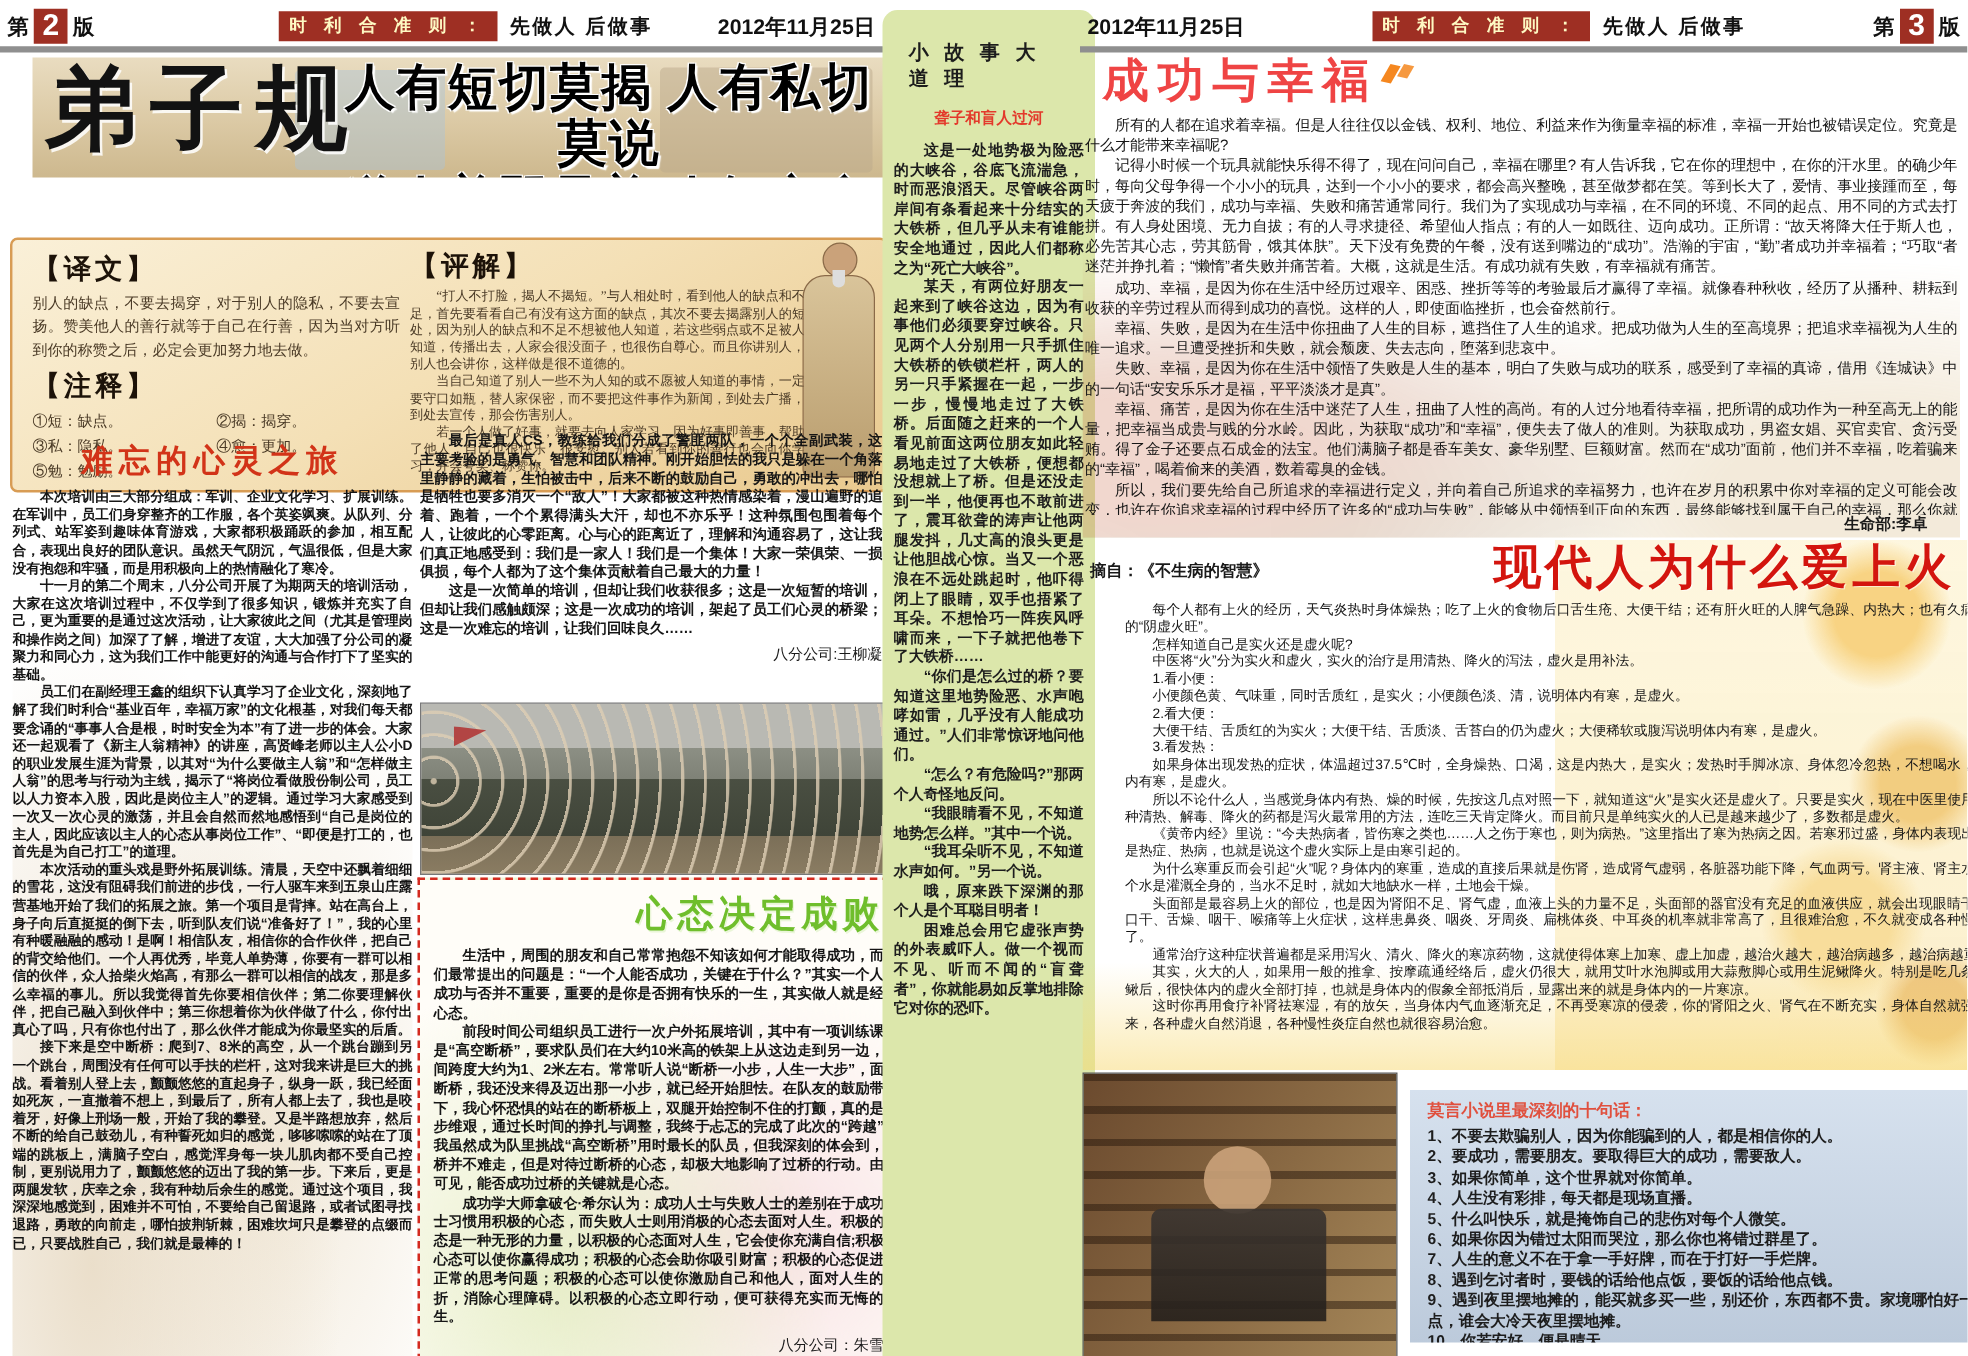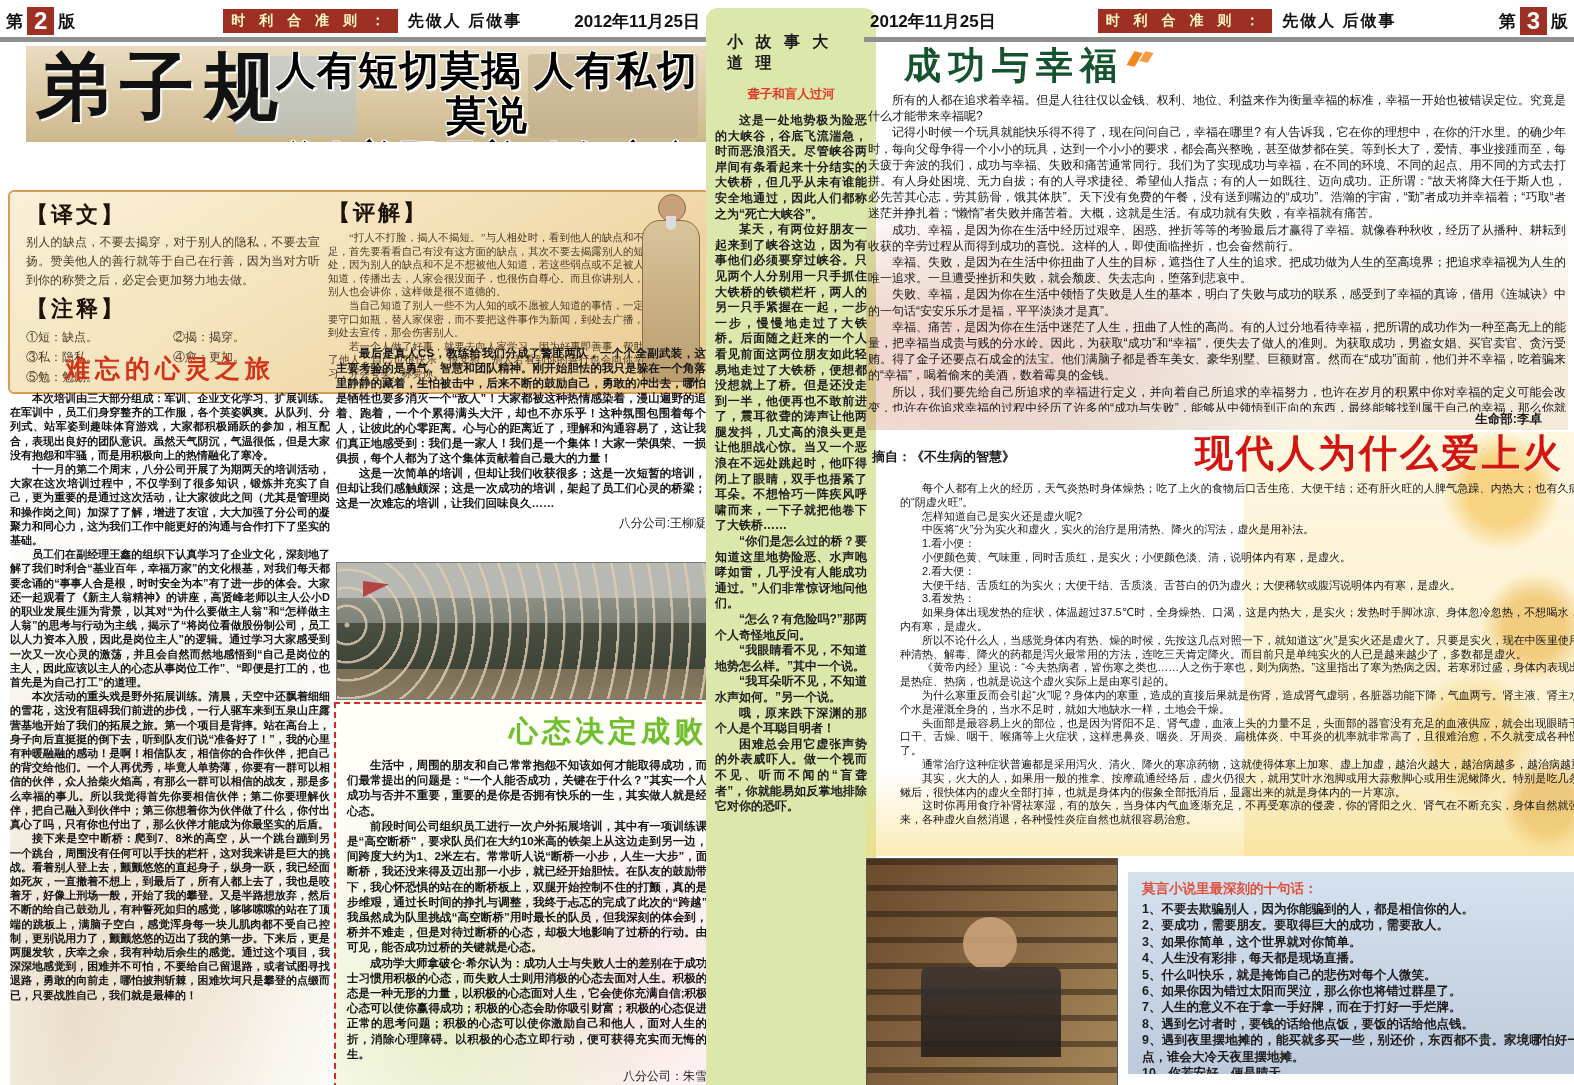--- a/index.html
+++ b/index.html
@@ -86,21 +86,21 @@
 
   
   .xingfu{overflow:hidden;}
   .xf-bg{position:absolute;left:0;top:56px;width:100%;height:330px;opacity:.22;pointer-events:none;
       background:
       radial-gradient(ellipse at 8% 80%, #c04820 0 12%, transparent 45%),
       radial-gradient(ellipse at 20% 95%, #6a7a3a 0 10%, transparent 40%),
       radial-gradient(ellipse at 90% 90%, #caa25a 0 14%, transparent 45%);}
   .xf-titlerow{position:absolute;left:16px;top:0;display:flex;align-items:flex-start;z-index:2;}
   .xf-title{font-family:"Liberation Serif","DejaVu Serif",serif;font-size:37px;font-weight:900;
-      color:#14532d;letter-spacing:7px;line-height:44px;margin-left:22px;}
+      color:#ef4444;letter-spacing:7px;line-height:44px;}
   .ornament{width:9px;height:14px;background:#f5871f;transform:skewX(-20deg) rotate(12deg);margin:8px 0 0 6px;}
   .ornament.o2{height:10px;margin-left:3px;opacity:.85;}
   .xf-body{position:absolute;left:2px;top:48px;width:698px;height:320px;overflow:hidden;z-index:2;}
   .xf-body .art{font-size:12px;line-height:16.2px;font-weight:500;}
   .xf-sig{position:absolute;right:26px;bottom:4px;font-weight:bold;font-size:12.5px;z-index:2;}
 
   .shanghuo{overflow:hidden;}
   .sunflower{position:absolute;right:0;top:0;width:330px;height:100%;opacity:.55;pointer-events:none;
       background:
       radial-gradient(circle at 78% 14%, #f2b01e 0 34px, transparent 60px),

